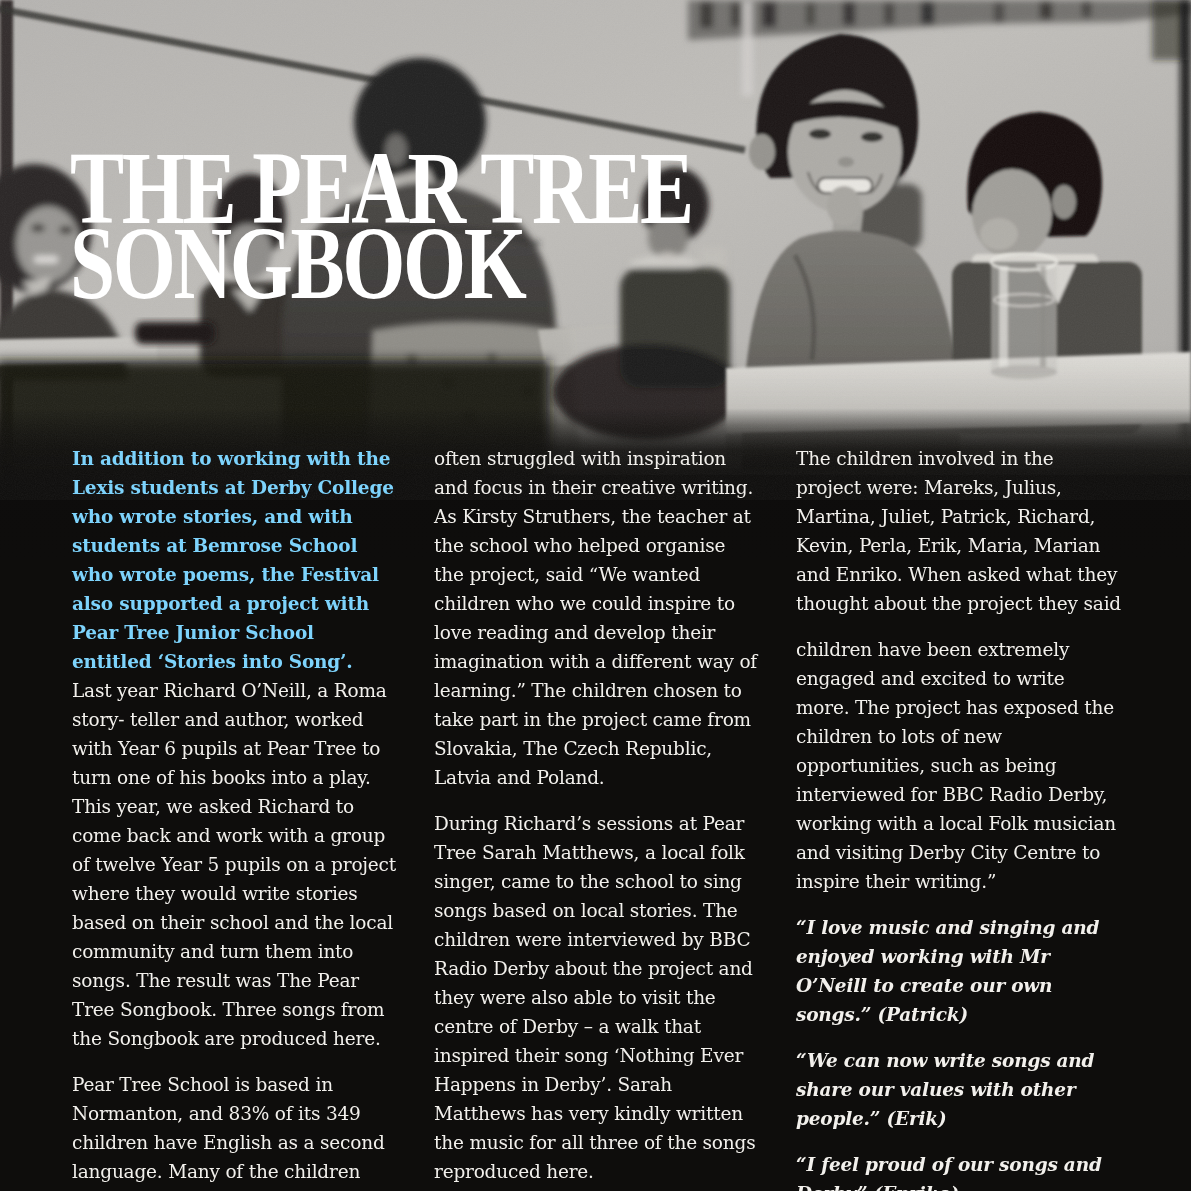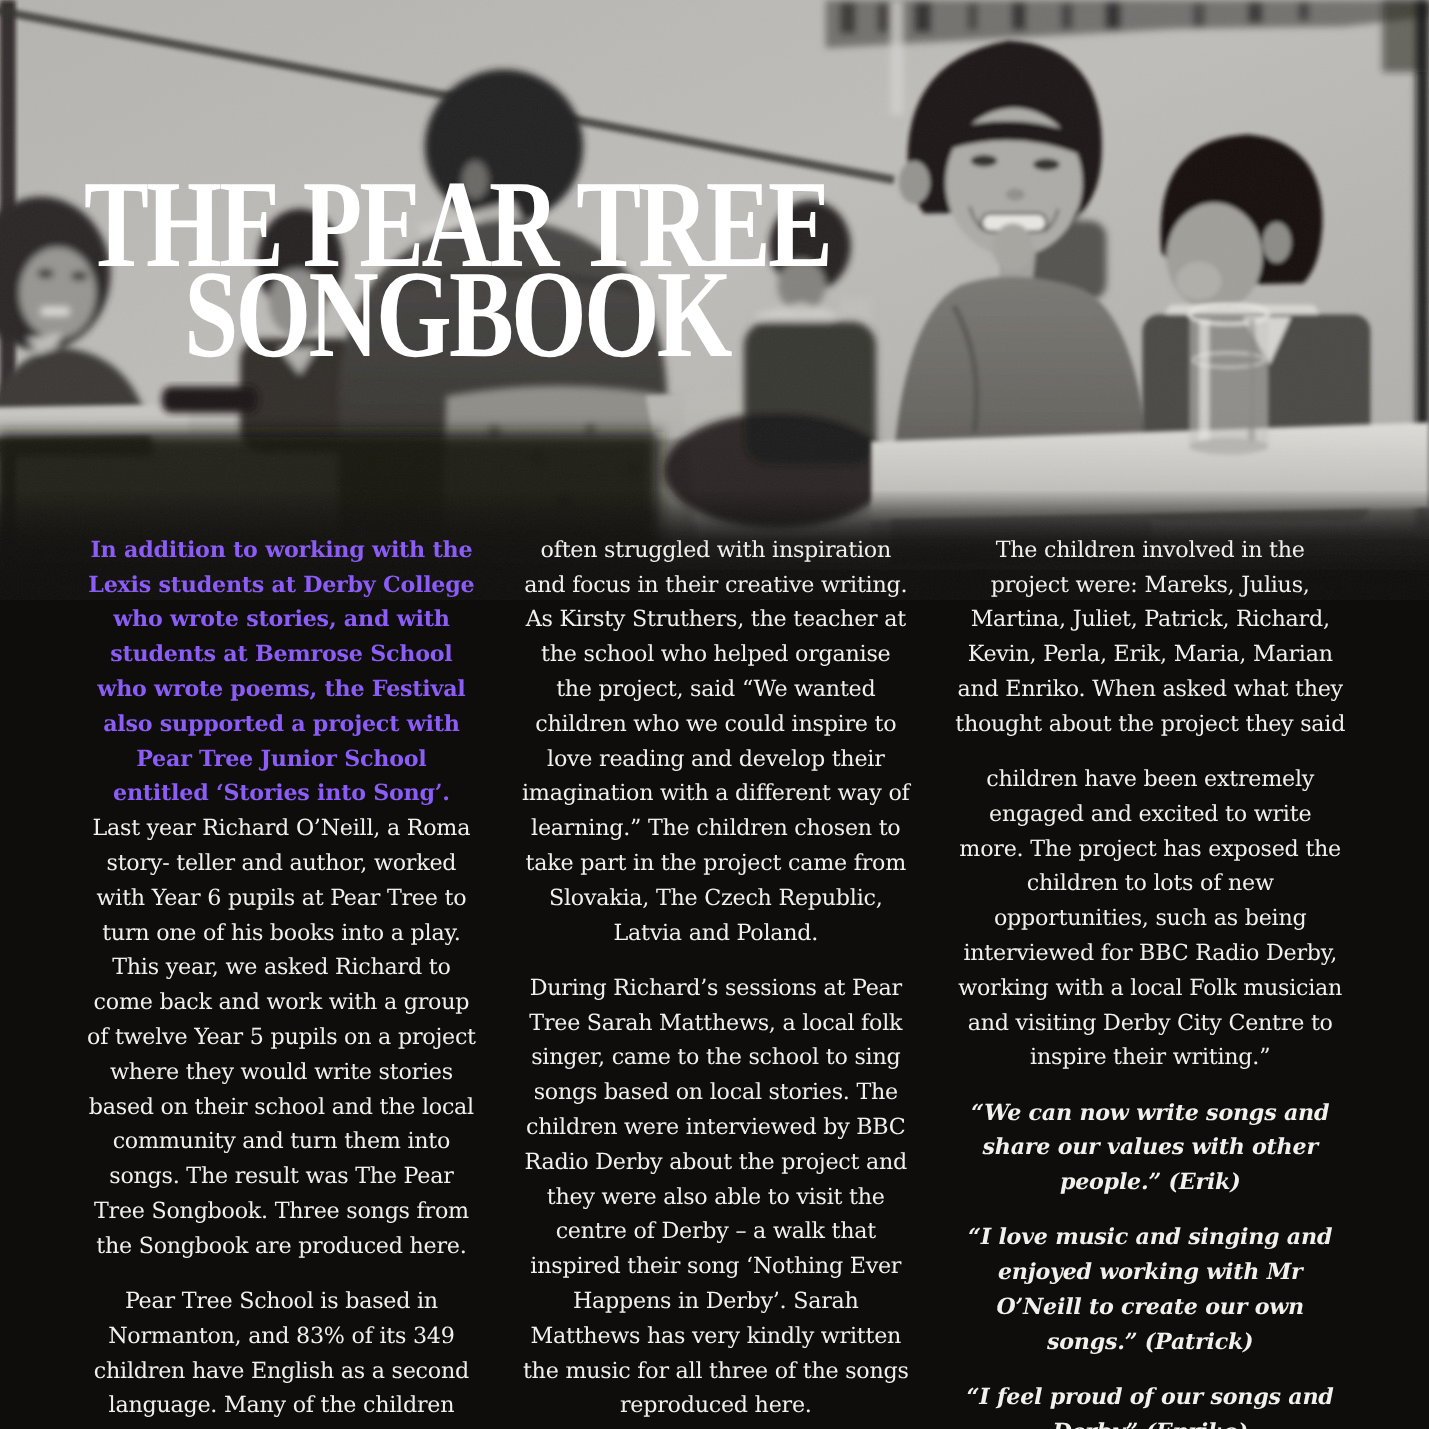--- a/index.html
+++ b/index.html
@@ -2,21 +2,21 @@
 <html><head>
 <meta charset="utf-8">
 <style>
   html,body{margin:0;padding:0;}
   body{
     width:1191px;height:1191px;
     background:#0e0d0c;
     font-family:"DejaVu Serif","Liberation Serif",serif;
     overflow:hidden;
   }
-  .page{position:relative;width:1191px;height:1191px;background:#0e0d0c;overflow:hidden;text-align:center;}
+  .page{position:relative;width:1191px;height:1191px;background:#0e0d0c;overflow:hidden;}
 
   
   .photo{position:absolute;top:0;left:0;width:1191px;height:620px;}
   .photo svg{display:block;}
 
   
   .title{
     position:absolute;left:70px;top:150px;z-index:3;
     font-family:"Liberation Serif","DejaVu Serif",serif;
     font-weight:700;color:#ffffff;
@@ -30,21 +30,21 @@
     position:absolute;left:72px;right:70px;top:444px;z-index:3;
     display:flex;gap:37px;
     color:#f2f0ec;
   }
   .col{flex:1;min-width:0;}
   .col p{
     margin:0 0 17px 0;
     font-size:18.5px;line-height:29px;letter-spacing:-0.2px;
     color:#f2f0ec;
   }
-  .lead{font-weight:700;color:#8b5cf6;}
+  .lead{font-weight:700;color:#7dd3fc;}
   .quote{font-style:italic;font-weight:700;color:#f4f2ee;}
 </style>
 </head>
 <body>
 
 <div class="page">
 
   <div class="photo">
     <svg width="1191" height="620" viewBox="0 0 1191 620" xmlns="http://www.w3.org/2000/svg">
       <defs>
@@ -240,19 +240,19 @@
 
     <section class="col">
       <p>often struggled with inspiration and focus in their creative writing.  As Kirsty Struthers, the teacher at the school who helped organise the project, said “We wanted children who we could inspire to love reading and develop their imagination with a different way of learning.”  The children chosen to take part in the project came from Slovakia, The Czech Republic, Latvia and Poland.</p>
       <p>During Richard’s sessions at Pear Tree Sarah Matthews, a local folk singer, came to the school to sing songs based on local stories.  The children were interviewed by BBC Radio Derby about the project and they were also able to visit the centre of Derby – a walk that inspired their song ‘Nothing Ever Happens in Derby’. Sarah Matthews has very kindly written the music for all three of the songs reproduced here.</p>
 
     </section>
 
     <section class="col">
       <p>The children involved in the project were: Mareks, Julius, Martina, Juliet, Patrick, Richard, Kevin, Perla, Erik, Maria, Marian and Enriko. When asked what they thought about the project they said</p>
       <p>children have been extremely engaged and excited to write more. The project has exposed the children to lots of new opportunities, such as being interviewed for BBC Radio Derby, working with a local Folk musician and visiting Derby City Centre to inspire their writing.”</p>
+      <p class="quote">“I love music and singing and enjoyed working with Mr O’Neill to create our own songs.” (Patrick)</p>
       <p class="quote">“We can now write songs and share our values with other people.” (Erik)</p>
-      <p class="quote">“I love music and singing and enjoyed working with Mr O’Neill to create our own songs.” (Patrick)</p>
       <p class="quote">“I feel proud of our songs and Derby” (Enriko)</p>
 
     </section>
   </main>
 </div>
 
 </body></html>

